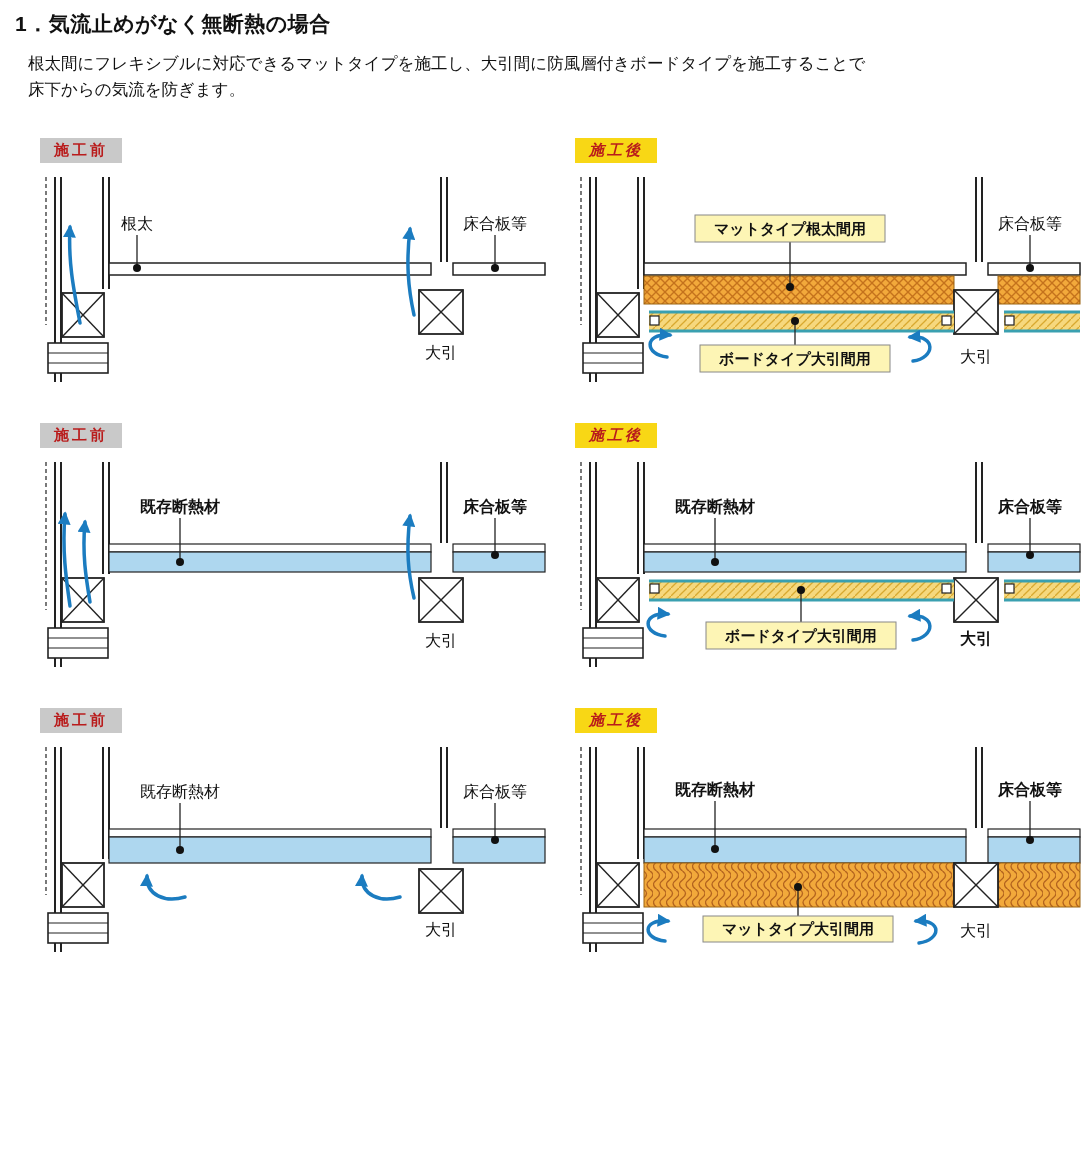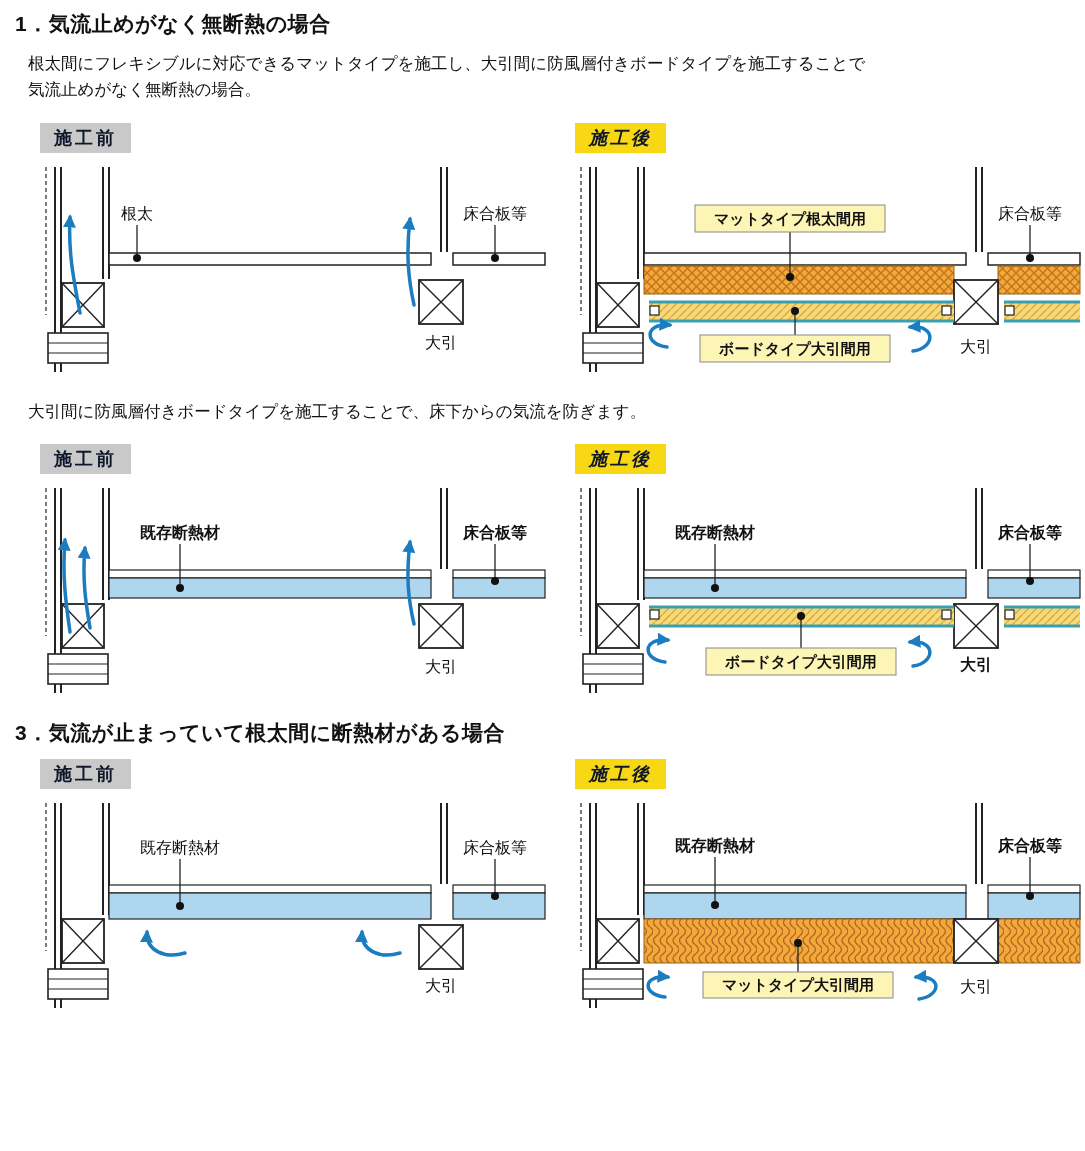--- a/index.html
+++ b/index.html
@@ -12,22 +12,22 @@
   .case{margin-bottom:18px;}
   .case-title{
     font-size:21px;font-weight:bold;margin:0 0 12px 0;letter-spacing:.5px;
   }
   .case-desc{
     font-size:16.5px;line-height:1.6;margin:0 0 20px 13px;white-space:pre-line;
   }
   .panels{display:flex;gap:15px;margin-left:25px;}
   .panel{margin:0;}
   .panel-tag{
-    display:inline-block;font-size:18px;font-weight:bold;letter-spacing:3px;
-    padding:3px 14px;margin-bottom:12px;color:#0f172a;
+    display:inline-block;font-size:15px;font-weight:bold;letter-spacing:3px;
+    padding:3px 14px;margin-bottom:12px;color:#b91c1c;margin-top:15px;
   }
   .tag-before{background:#c9c9c9;}
   .tag-after{background:#f8d715;font-style:italic;}
   .diagram{width:520px;height:215px;display:block;}
 
   
   .wall line{stroke:#222;stroke-width:2;}
   .wall line.dash{stroke-dasharray:4 3;stroke-width:1.2;}
   .xbox rect{fill:#fff;stroke:#222;stroke-width:1.8;}
   .xbox line{stroke:#222;stroke-width:1.4;}
@@ -68,21 +68,21 @@
       <path d="M0,0 L10,5 L0,10 Z" fill="#1b7cc0"></path>
     </marker>
   </defs>
 </svg>
 
 <div class="page">
 
   <section class="case">
     <h2 class="case-title">1．気流止めがなく無断熱の場合</h2>
     <p class="case-desc">根太間にフレキシブルに対応できるマットタイプを施工し、大引間に防風層付きボードタイプを施工することで
-気流止めがなく無断熱の場合。</p>
+床下からの気流を防ぎます。</p>
     <div class="panels">
 
       <figure class="panel">
         <div class="panel-tag tag-before">施工前</div>
         <svg class="diagram" viewBox="0 0 520 215" role="img">
           <g class="wall">
             <line class="dash" x1="6" y1="2" x2="6" y2="150"></line>
             <line x1="15" y1="2" x2="15" y2="207"></line>
             <line x1="21" y1="2" x2="21" y2="207"></line>
             <line x1="63" y1="2" x2="63" y2="114"></line>
@@ -199,21 +199,20 @@
             <path d="M 92,182 C 70,180 68,158 95,160" marker-end="url(#ah)"></path>
             <path d="M 338,186 C 360,183 362,160 335,162" marker-end="url(#ah)"></path>
           </g>
         </svg>
       </figure>
 
     </div>
   </section>
 
   <section class="case">
-    <p class="case-desc">大引間に防風層付きボードタイプを施工することで、床下からの気流を防ぎます。</p>
     <div class="panels">
 
       <figure class="panel">
         <div class="panel-tag tag-before">施工前</div>
         <svg class="diagram" viewBox="0 0 520 215" role="img">
           <g class="wall">
             <line class="dash" x1="6" y1="2" x2="6" y2="150"></line>
             <line x1="15" y1="2" x2="15" y2="207"></line>
             <line x1="21" y1="2" x2="21" y2="207"></line>
             <line x1="63" y1="2" x2="63" y2="114"></line>
@@ -334,21 +333,20 @@
             <path d="M 90,176 C 68,174 66,152 93,154" marker-end="url(#ah)"></path>
             <path d="M 338,180 C 360,177 362,154 335,156" marker-end="url(#ah)"></path>
           </g>
         </svg>
       </figure>
 
     </div>
   </section>
 
   <section class="case">
-    <h2 class="case-title">3．気流が止まっていて根太間に断熱材がある場合</h2>
     <div class="panels">
 
       <figure class="panel">
         <div class="panel-tag tag-before">施工前</div>
         <svg class="diagram" viewBox="0 0 520 215" role="img">
           <g class="wall">
             <line class="dash" x1="6" y1="2" x2="6" y2="150"></line>
             <line x1="15" y1="2" x2="15" y2="207"></line>
             <line x1="21" y1="2" x2="21" y2="207"></line>
             <line x1="63" y1="2" x2="63" y2="114"></line>

